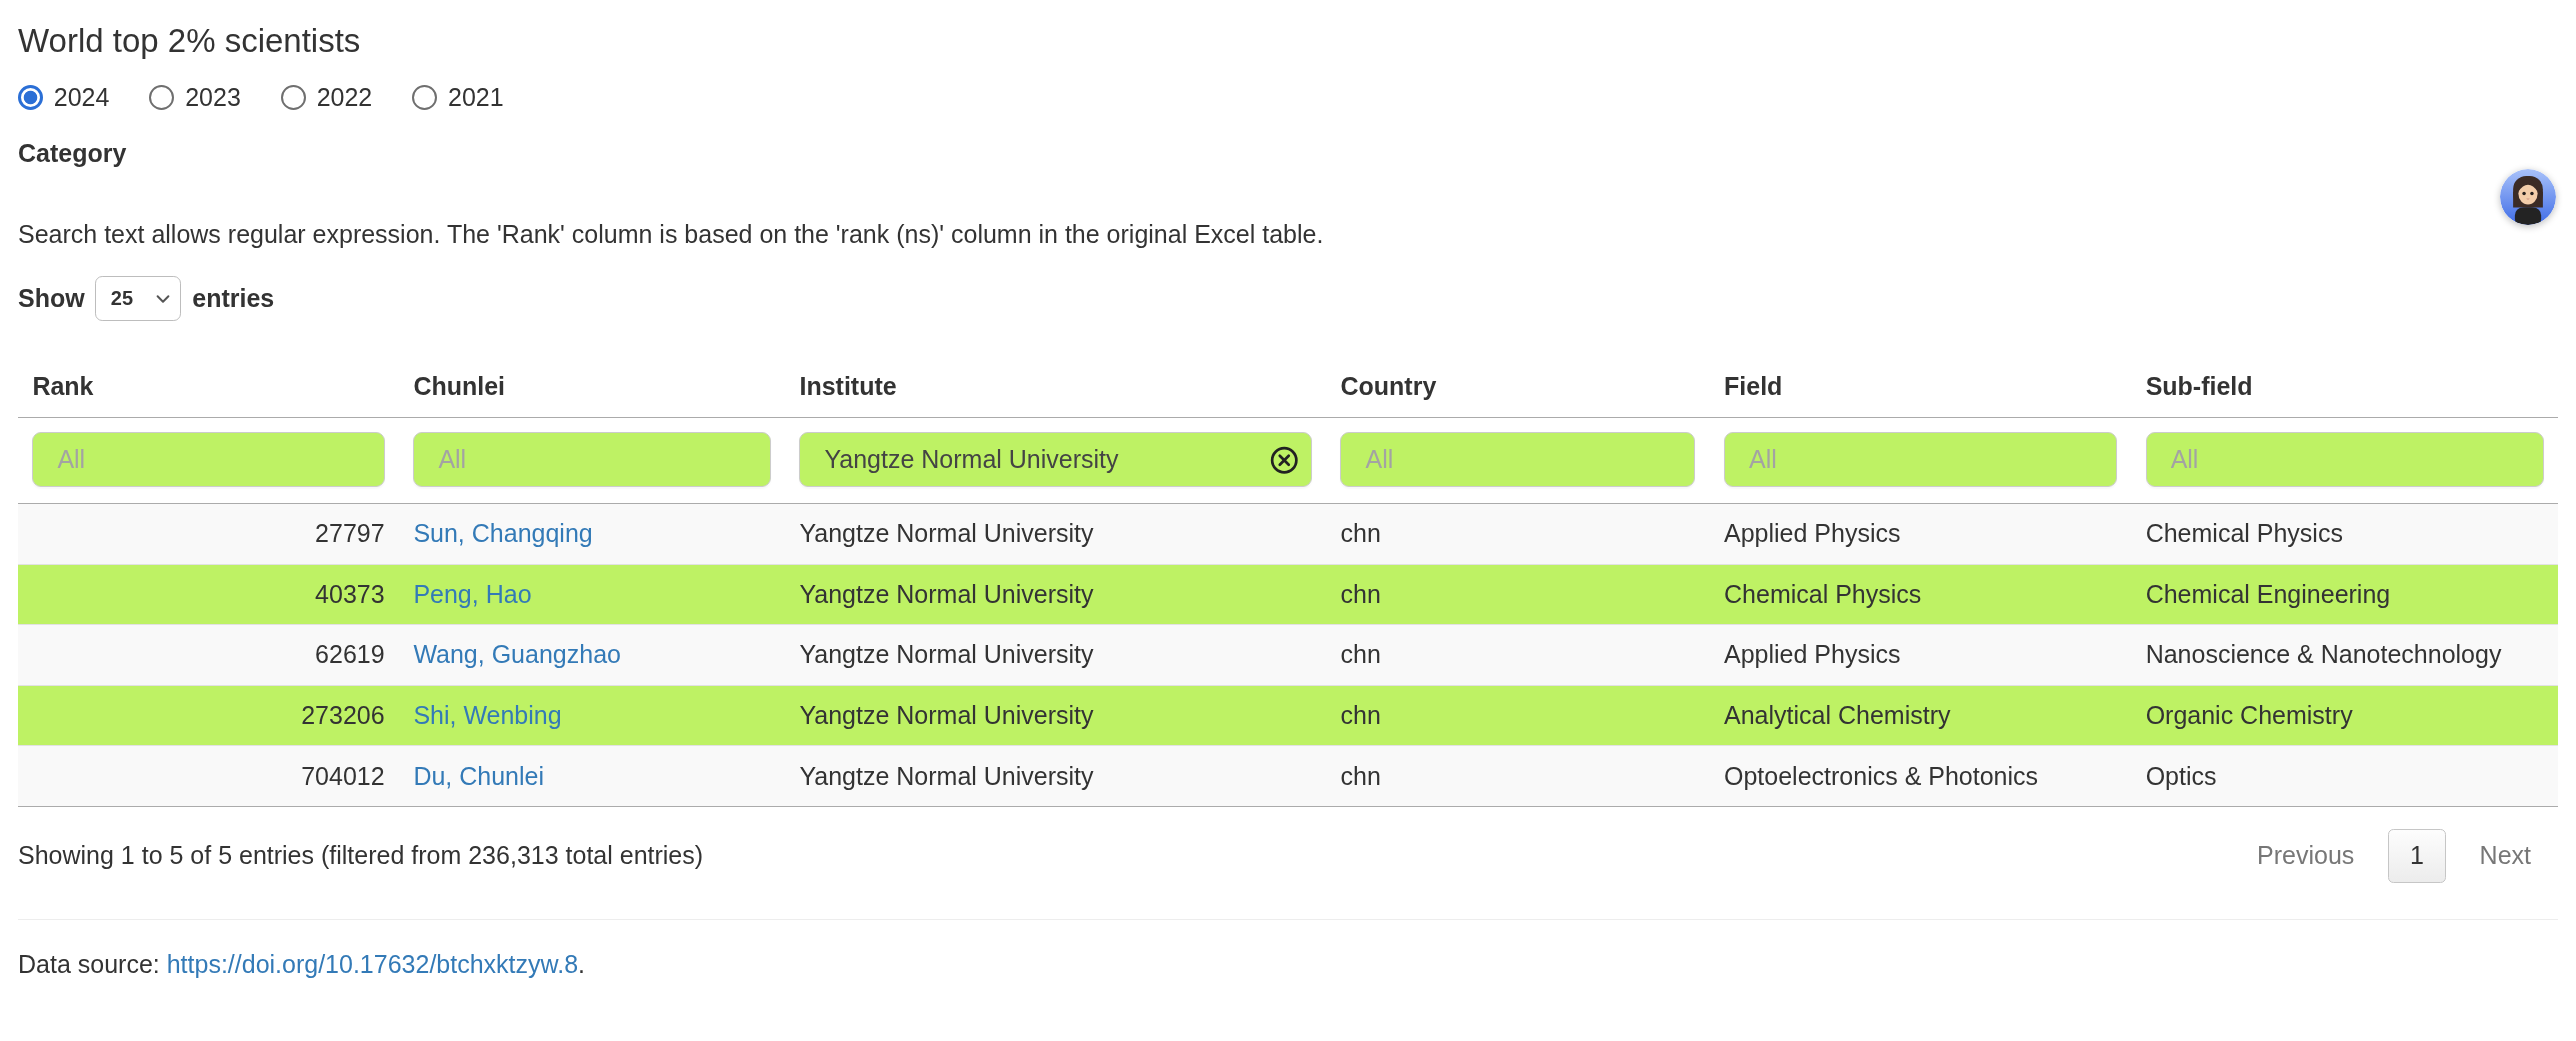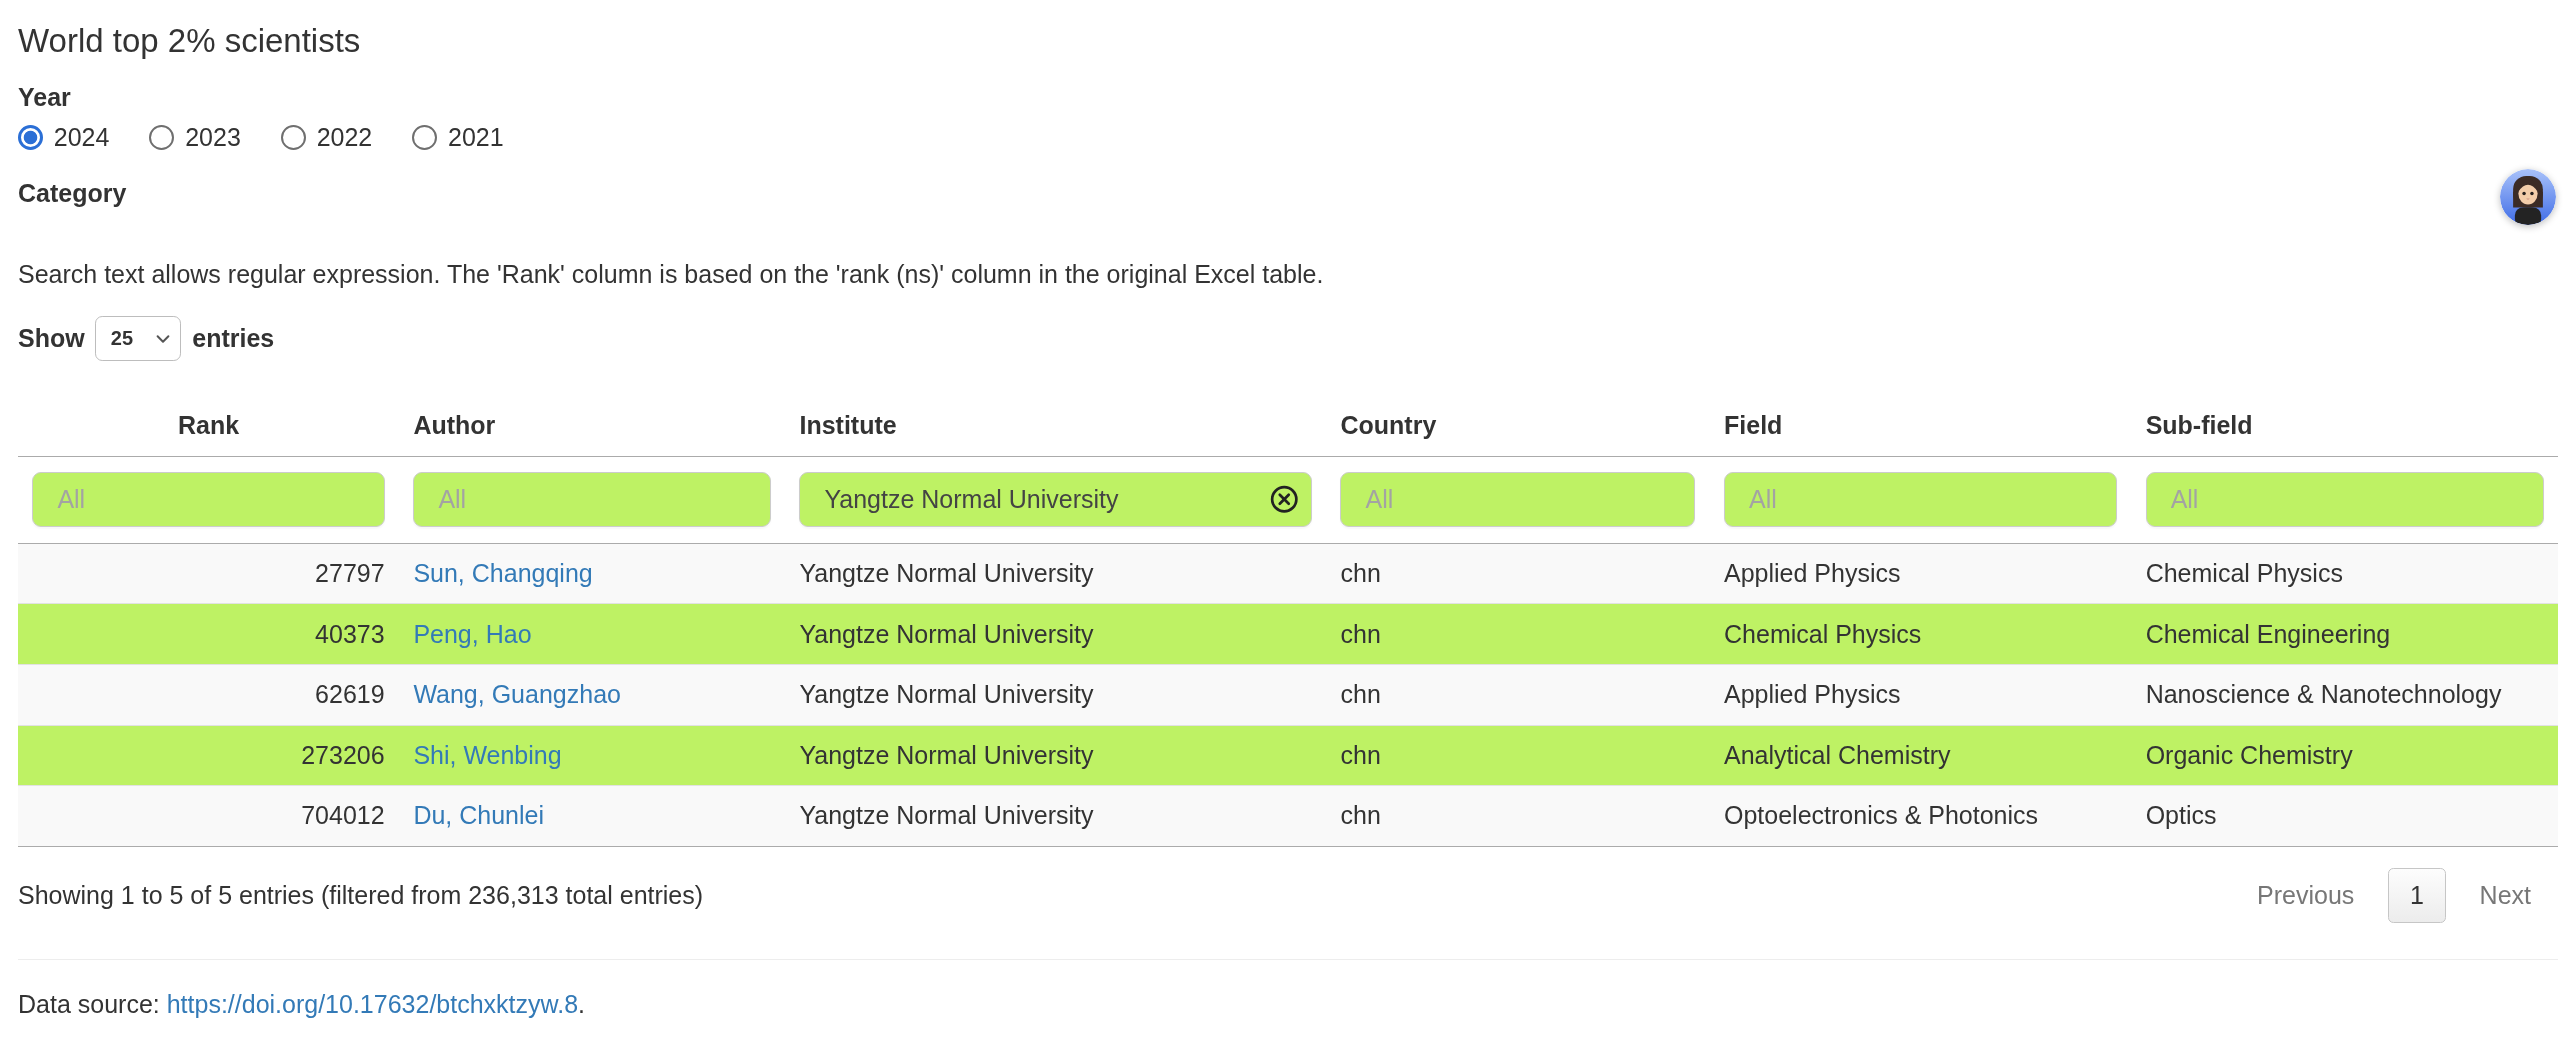--- a/index.html
+++ b/index.html
@@ -62,21 +62,21 @@
   table.data-table col.c-inst { width: 21.3%; }
   table.data-table col.c-country { width: 15.1%; }
   table.data-table col.c-field { width: 16.6%; }
   table.data-table col.c-sub { width: 16.8%; }
 
   thead th {
     text-align: left; font-weight: 700; color: #333;
     padding: 21.6px 14.4px 16px 14.4px;
     border-bottom: 1.8px solid #ababab;
   }
-  thead th.num { text-align: center; }
+  thead th.num { text-align: left; }
   thead td.filter-cell {
     padding: 14.4px 14.4px 16px 14.4px;
     border-bottom: 1.8px solid #ababab;
   }
   .filter-box { position: relative; }
   .filter-input {
     width: 100%; height: 55px;
     font-family: "Liberation Sans", sans-serif;
     font-size: 25px; color: #444;
     border: 1.8px solid #ccc; border-radius: 9px;
@@ -128,21 +128,20 @@
     cursor: pointer; overflow: hidden; display: block;
   }
 </style>
 </head>
 <body>
 
 <div class="container">
 
   <h1 class="page-title">World top 2% scientists</h1>
 
-  <div class="control-label">Year</div>
   <div class="radio-group">
     <label class="radio-item">
       <input type="radio" name="year" checked="" style="">
       <span>2024</span>
     </label>
     <label class="radio-item">
       <input type="radio" name="year" style="">
       <span>2023</span>
     </label>
     <label class="radio-item">
@@ -177,21 +176,21 @@
       <col class="c-rank">
         <col class="c-author">
         <col class="c-inst">
       <col class="c-country">
         <col class="c-field">
         <col class="c-sub">
     </colgroup>
     <thead>
       <tr>
         <th class="num">Rank</th>
-        <th>Author</th>
+        <th>Chunlei</th>
         <th>Institute</th>
         <th>Country</th>
         <th>Field</th>
         <th>Sub-field</th>
       </tr>
       <tr>
         <td class="filter-cell">
             <div class="filter-box"><input class="filter-input" type="text" placeholder="All" style=""></div>
           </td>
         <td class="filter-cell">

